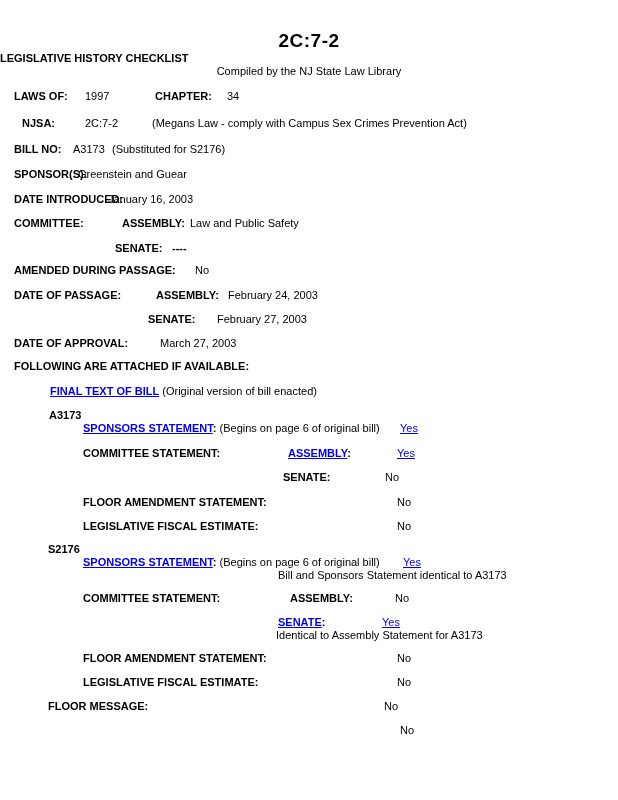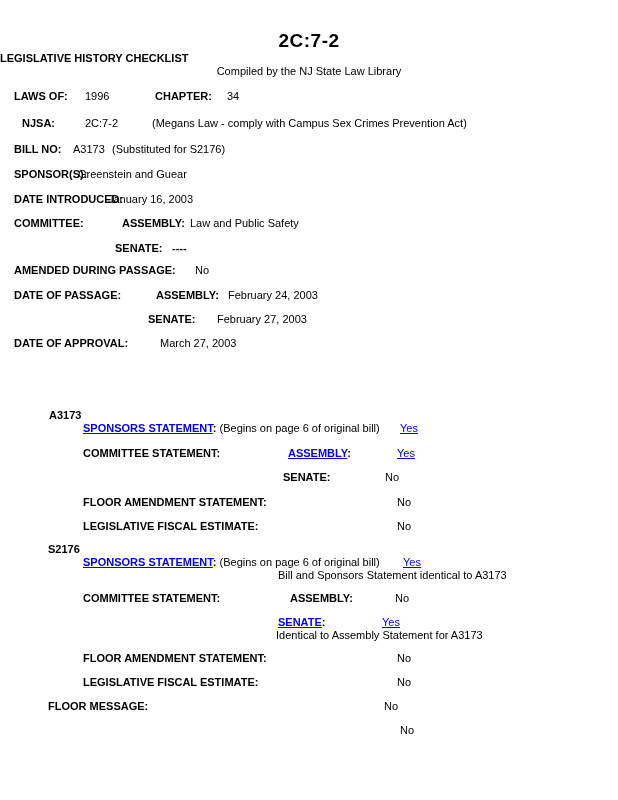--- a/index.html
+++ b/index.html
@@ -37,21 +37,21 @@
 <body>
 
 <div class="page">
 
   <div class="title">2C:7-2</div>
   <div class="subtitle">LEGISLATIVE HISTORY CHECKLIST</div>
   <div class="compiled">Compiled by the NJ State Law Library</div>
 
   <div class="row" style="top:90px">
     <span class="ps b" style="left:14px">LAWS OF:</span>
-    <span class="ps" style="left:85px">1996</span>
+    <span class="ps" style="left:85px">1997</span>
     <span class="ps b" style="left:155px">CHAPTER:</span>
     <span class="ps" style="left:227px">34</span>
   </div>
 
   <div class="row" style="top:117px">
     <span class="ps b" style="left:22px">NJSA:</span>
     <span class="ps" style="left:85px">2C:7-2</span>
     <span class="ps" style="left:152px">(Megans Law - comply with Campus Sex Crimes Prevention Act)</span>
   </div>
 
@@ -96,21 +96,27 @@
   <div class="row" style="top:313px">
     <span class="ps b" style="left:148px">SENATE:</span>
     <span class="ps" style="left:217px">February 27, 2003</span>
   </div>
 
   <div class="row" style="top:337px">
     <span class="ps b" style="left:14px">DATE OF APPROVAL:</span>
     <span class="ps" style="left:160px">March 27, 2003</span>
   </div>
 
+  <div class="row" style="top:360px">
+    <span class="ps b" style="left:14px">FOLLOWING ARE ATTACHED IF AVAILABLE:</span>
+  </div>
 
+  <div class="row" style="top:385px">
+    <span class="ps" style="left:50px"><span class="lk">FINAL TEXT OF BILL</span> <span>(Original version of bill enacted)</span></span>
+  </div>
 
   <div class="row" style="top:409px">
     <span class="ps b" style="left:49px">A3173</span>
   </div>
 
   <div class="row" style="top:422px">
     <span class="ps" style="left:83px"><span class="lk">SPONSORS STATEMENT</span><span class="b">:</span> <span>(Begins on page 6 of original bill)</span></span>
     <span class="ps lkv" style="left:400px">Yes</span>
   </div>
 

